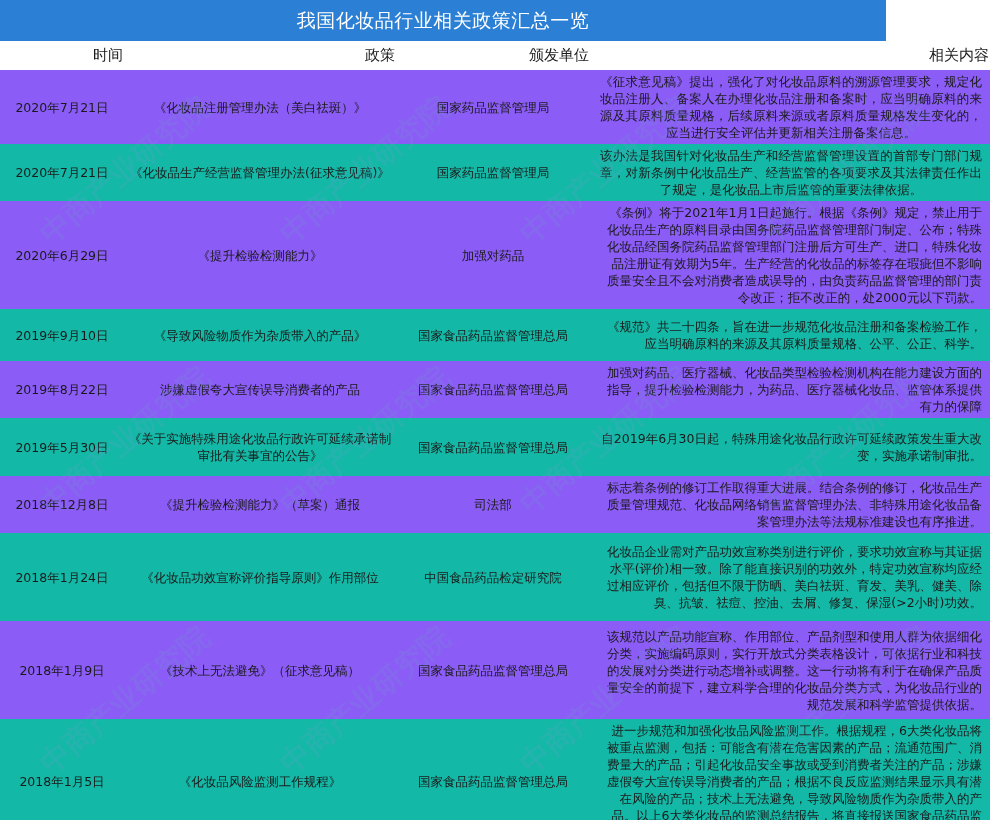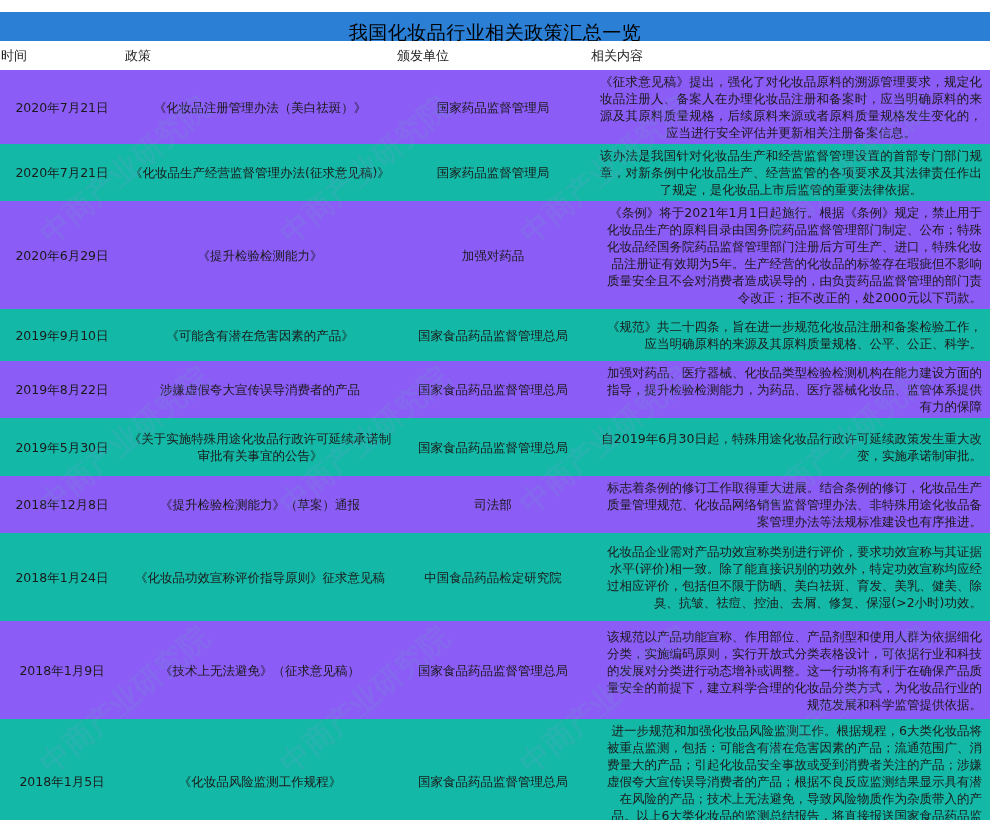--- a/index.html
+++ b/index.html
@@ -2,37 +2,37 @@
 <html><head>
 <meta charset="utf-8">
 <style>
   html, body { margin: 0; padding: 0; }
   body {
     width: 990px; height: 820px; overflow: hidden; background: #ffffff;
     font-family: "DejaVu Sans", "Liberation Sans", sans-serif;
     color: #1a1a1a; position: relative;
   }
   .title-bar {
-    position: absolute; left: 0; top: 12px; width: 990px; height: 41px;
-    background: #2b7fd4; color: #000000; font-size: 19px;
+    position: absolute; left: 0; top: 0; width: 886px; height: 41px;
+    background: #2b7fd4; color: #ffffff; font-size: 19px;
     display: flex; align-items: center; justify-content: center;
     letter-spacing: 0.5px;
   }
   table.policy {
     position: absolute; left: 0; top: 41px; width: 990px;
     border-collapse: collapse; table-layout: fixed;
     font-size: 12.5px;
   }
   table.policy col.c-date { width: 124px; }
   table.policy col.c-policy { width: 272px; }
   table.policy col.c-issuer { width: 194px; }
   table.policy col.c-content { width: 400px; }
   table.policy th {
     font-weight: normal; height: 27px; background: #ffffff;
-    text-align: left; vertical-align: middle; font-size: 13px;
+    text-align: right; vertical-align: middle; font-size: 15px;
   }
   table.policy td {
     text-align: center; vertical-align: middle; padding: 12px 4px;
     line-height: 17px;
   }
   table.policy td.content {
     text-align: right; padding: 3px 8px 3px 10px; line-height: 17px;
   }
   table.policy td.content.centered-last { text-align: justify; text-align-last: center; }
   tr.odd td { background: #8b5cf6; }
@@ -77,21 +77,21 @@
       <td class="content centered-last">该办法是我国针对化妆品生产和经营监督管理设置的首部专门部门规章，对新条例中化妆品生产、经营监管的各项要求及其法律责任作出了规定，是化妆品上市后监管的重要法律依据。</td>
     </tr>
     <tr class="odd" style="height:97px">
       <td>2020年6月29日</td>
       <td>《提升检验检测能力》</td>
       <td>加强对药品</td>
       <td class="content">《条例》将于2021年1月1日起施行。根据《条例》规定，禁止用于化妆品生产的原料目录由国务院药品监督管理部门制定、公布；特殊化妆品经国务院药品监督管理部门注册后方可生产、进口，特殊化妆品注册证有效期为5年。生产经营的化妆品的标签存在瑕疵但不影响质量安全且不会对消费者造成误导的，由负责药品监督管理的部门责令改正；拒不改正的，处2000元以下罚款。</td>
     </tr>
     <tr class="even" style="height:52px">
       <td>2019年9月10日</td>
-      <td>《可能含有潜在危害因素的产品》</td>
+      <td>《导致风险物质作为杂质带入的产品》</td>
       <td>国家食品药品监督管理总局</td>
       <td class="content">《规范》共二十四条，旨在进一步规范化妆品注册和备案检验工作，应当明确原料的来源及其原料质量规格、公平、公正、科学。</td>
     </tr>
     <tr class="odd" style="height:53px">
       <td>2019年8月22日</td>
       <td>涉嫌虚假夸大宣传误导消费者的产品</td>
       <td>国家食品药品监督管理总局</td>
       <td class="content">加强对药品、医疗器械、化妆品类型检验检测机构在能力建设方面的指导，提升检验检测能力，为药品、医疗器械化妆品、监管体系提供有力的保障</td>
     </tr>
     <tr class="even" style="height:46px">
@@ -101,21 +101,21 @@
       <td class="content">自2019年6月30日起，特殊用途化妆品行政许可延续政策发生重大改变，实施承诺制审批。</td>
     </tr>
     <tr class="odd" style="height:56px">
       <td>2018年12月8日</td>
       <td>《提升检验检测能力》（草案）通报</td>
       <td>司法部</td>
       <td class="content">标志着条例的修订工作取得重大进展。结合条例的修订，化妆品生产质量管理规范、化妆品网络销售监督管理办法、非特殊用途化妆品备案管理办法等法规标准建设也有序推进。</td>
     </tr>
     <tr class="even" style="height:88px">
       <td>2018年1月24日</td>
-      <td>《化妆品功效宣称评价指导原则》征求意见稿</td>
+      <td>《化妆品功效宣称评价指导原则》作用部位</td>
       <td>中国食品药品检定研究院</td>
       <td class="content">化妆品企业需对产品功效宣称类别进行评价，要求功效宣称与其证据水平(评价)相一致。除了能直接识别的功效外，特定功效宣称均应经过相应评价，包括但不限于防晒、美白祛斑、育发、美乳、健美、除臭、抗皱、祛痘、控油、去屑、修复、保湿(&gt;2小时)功效。</td>
     </tr>
     <tr class="odd" style="height:98px">
       <td>2018年1月9日</td>
       <td>《技术上无法避免》（征求意见稿）</td>
       <td>国家食品药品监督管理总局</td>
       <td class="content">该规范以产品功能宣称、作用部位、产品剂型和使用人群为依据细化分类，实施编码原则，实行开放式分类表格设计，可依据行业和科技的发展对分类进行动态增补或调整。这一行动将有利于在确保产品质量安全的前提下，建立科学合理的化妆品分类方式，为化妆品行业的规范发展和科学监管提供依据。</td>
     </tr>
     <tr class="even" style="height:117px">

